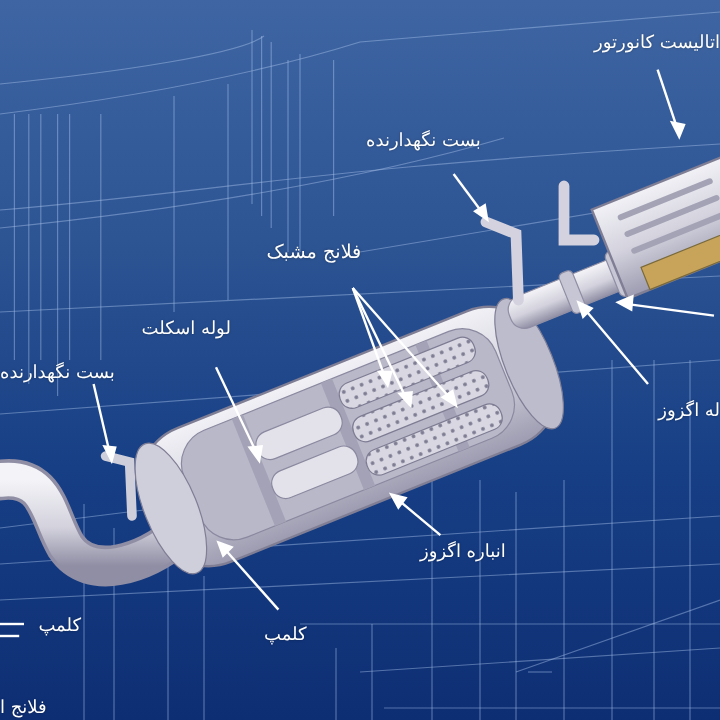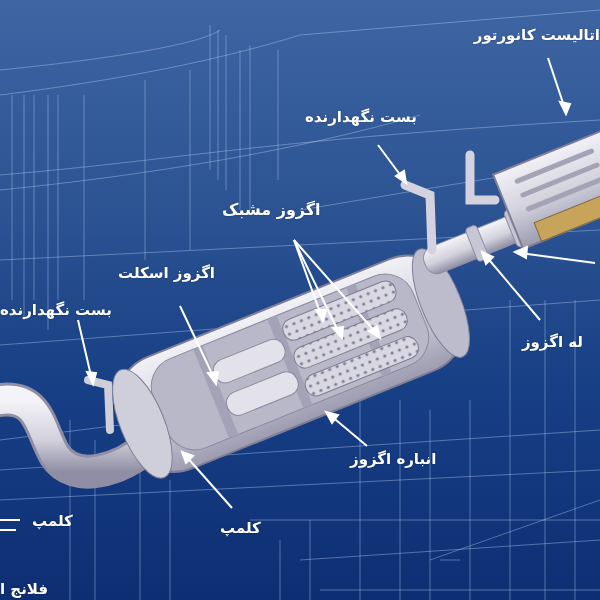--- a/index.html
+++ b/index.html
@@ -1,20 +1,20 @@
 <!DOCTYPE html>
 <html><head>
   <meta charset="utf-8">
   <style>
     html, body { margin:0; padding:0; }
     body { width:600px; height:600px; overflow:hidden; background:#0f2f6b; }
     .stage { position:relative; width:600px; height:600px; overflow:hidden;
       background: linear-gradient(180deg, #3f66a3 0%, #2c5392 35%, #173f85 65%, #0e2e73 100%); }
     svg.art { position:absolute; left:0; top:0; width:600px; height:600px; }
-    .label { position:absolute; color:#ffffff; font-family:"DejaVu Sans", sans-serif; font-weight:bold;
+    .label { position:absolute; color:#ffffff; font-family:"DejaVu Sans", sans-serif; font-weight:normal;
       font-size:15px; direction:rtl; white-space:nowrap; text-shadow:0 0 2px rgba(0,0,0,0.35); }
   </style>
 </head>
 <body>
 
 <div class="stage">
 
   <svg class="art" viewBox="0 0 600 600">
     <defs>
       <linearGradient id="metal" x1="0" y1="0" x2="0" y2="1">
@@ -145,21 +145,21 @@
         <polygon points="326,412 338,415 332,423"></polygon>
       <line x1="232" y1="508" x2="185" y2="455"></line>
         <polygon points="182,452 193,456 186,463"></polygon>
       <line x1="0" y1="520" x2="20" y2="520"></line>
       <line x1="0" y1="530" x2="16" y2="530"></line>
     </g>
   </svg>
 
   <span class="label" style="right:0; top:26px;">اتالیست کانورتور</span>
   <span class="label" style="left:305px; top:108px;">بست نگهدارنده</span>
-  <span class="label" style="left:222px; top:200px; font-size:16px;">اگزوز مشبک</span>
-  <span class="label" style="left:118px; top:264px;">اگزوز اسکلت</span>
+  <span class="label" style="left:222px; top:200px; font-size:16px;">فلانج مشبک</span>
+  <span class="label" style="left:118px; top:264px;">لوله اسکلت</span>
   <span class="label" style="left:0; top:301px;">بست نگهدارنده</span>
-  <span class="label" style="right:17px; top:333px;">له اگزوز</span>
+  <span class="label" style="right:0; top:333px;">له اگزوز</span>
   <span class="label" style="left:350px; top:450px;">انباره اگزوز</span>
   <span class="label" style="left:220px; top:519px;">کلمپ</span>
   <span class="label" style="left:32px; top:512px;">کلمپ</span>
   <span class="label" style="left:0; top:580px;">فلانج ا</span>
 </div>
 
 </body></html>

